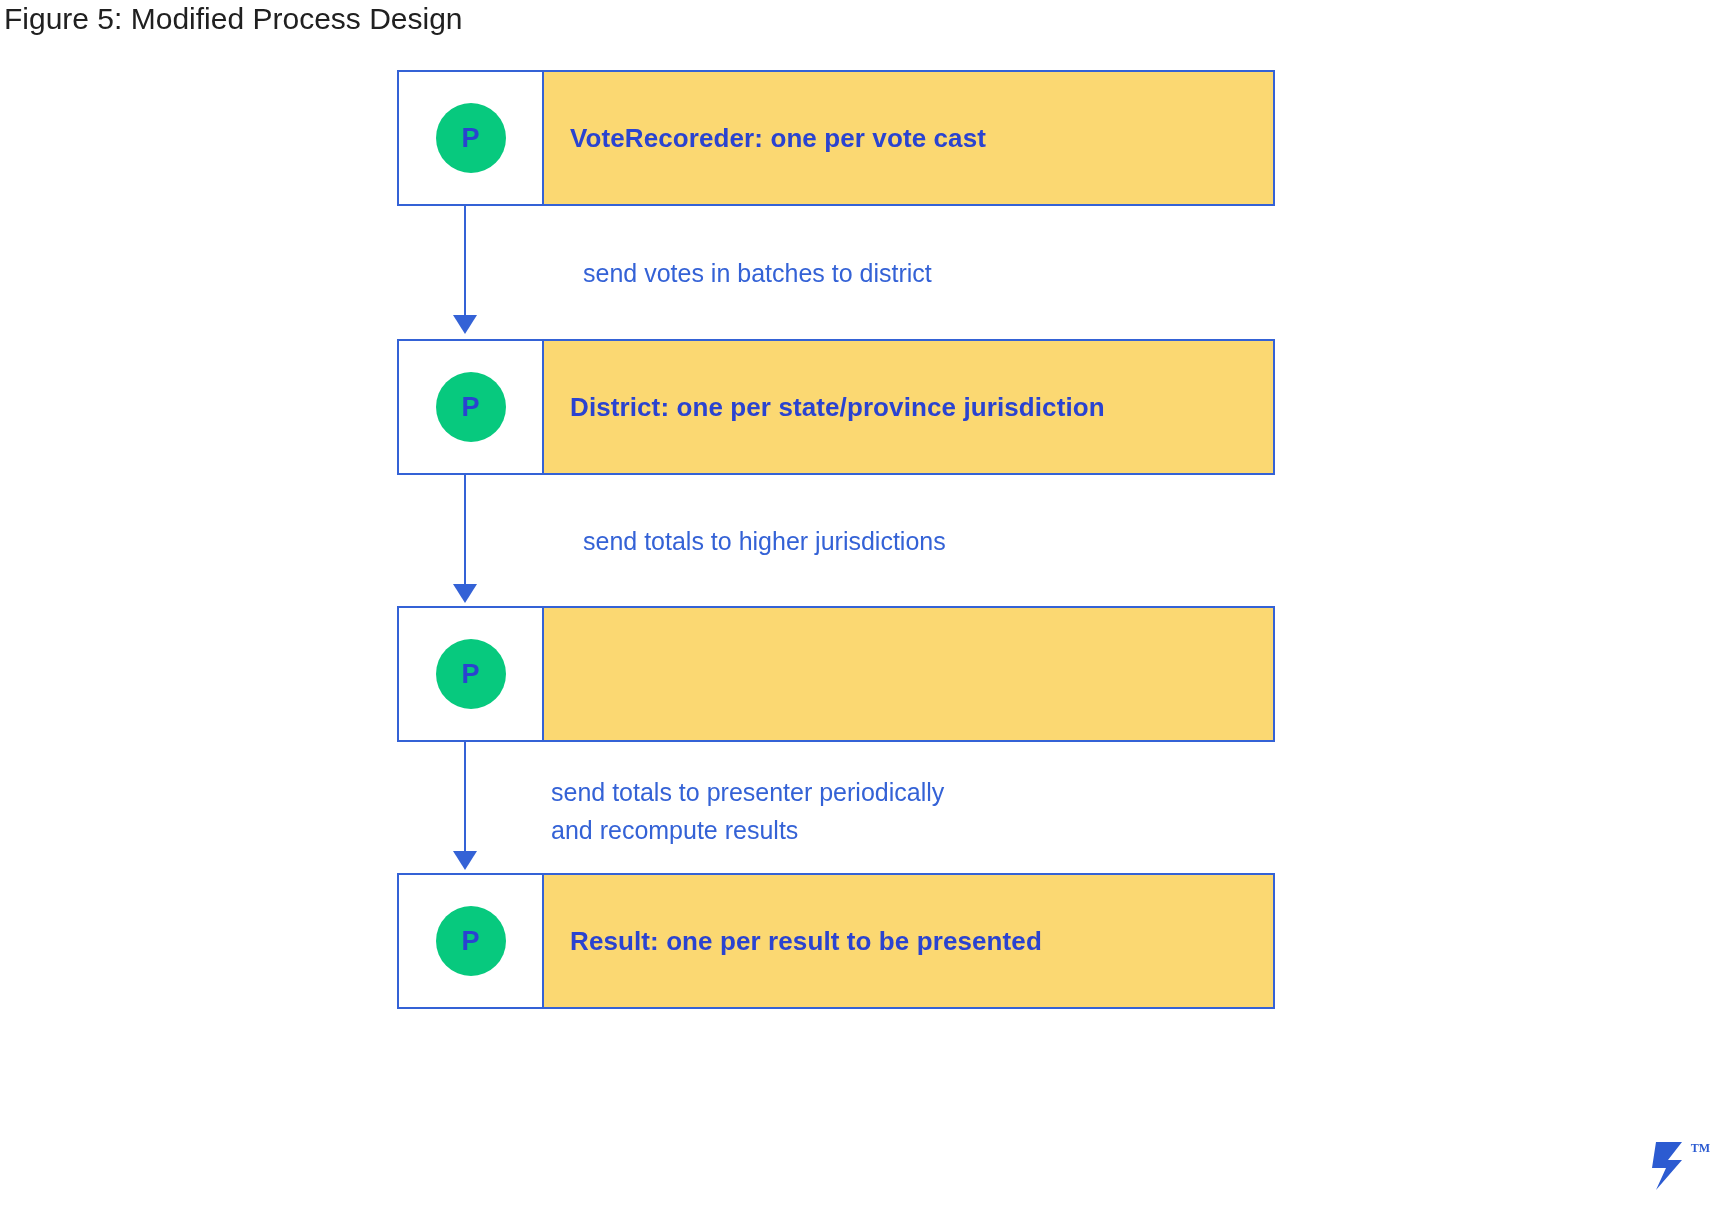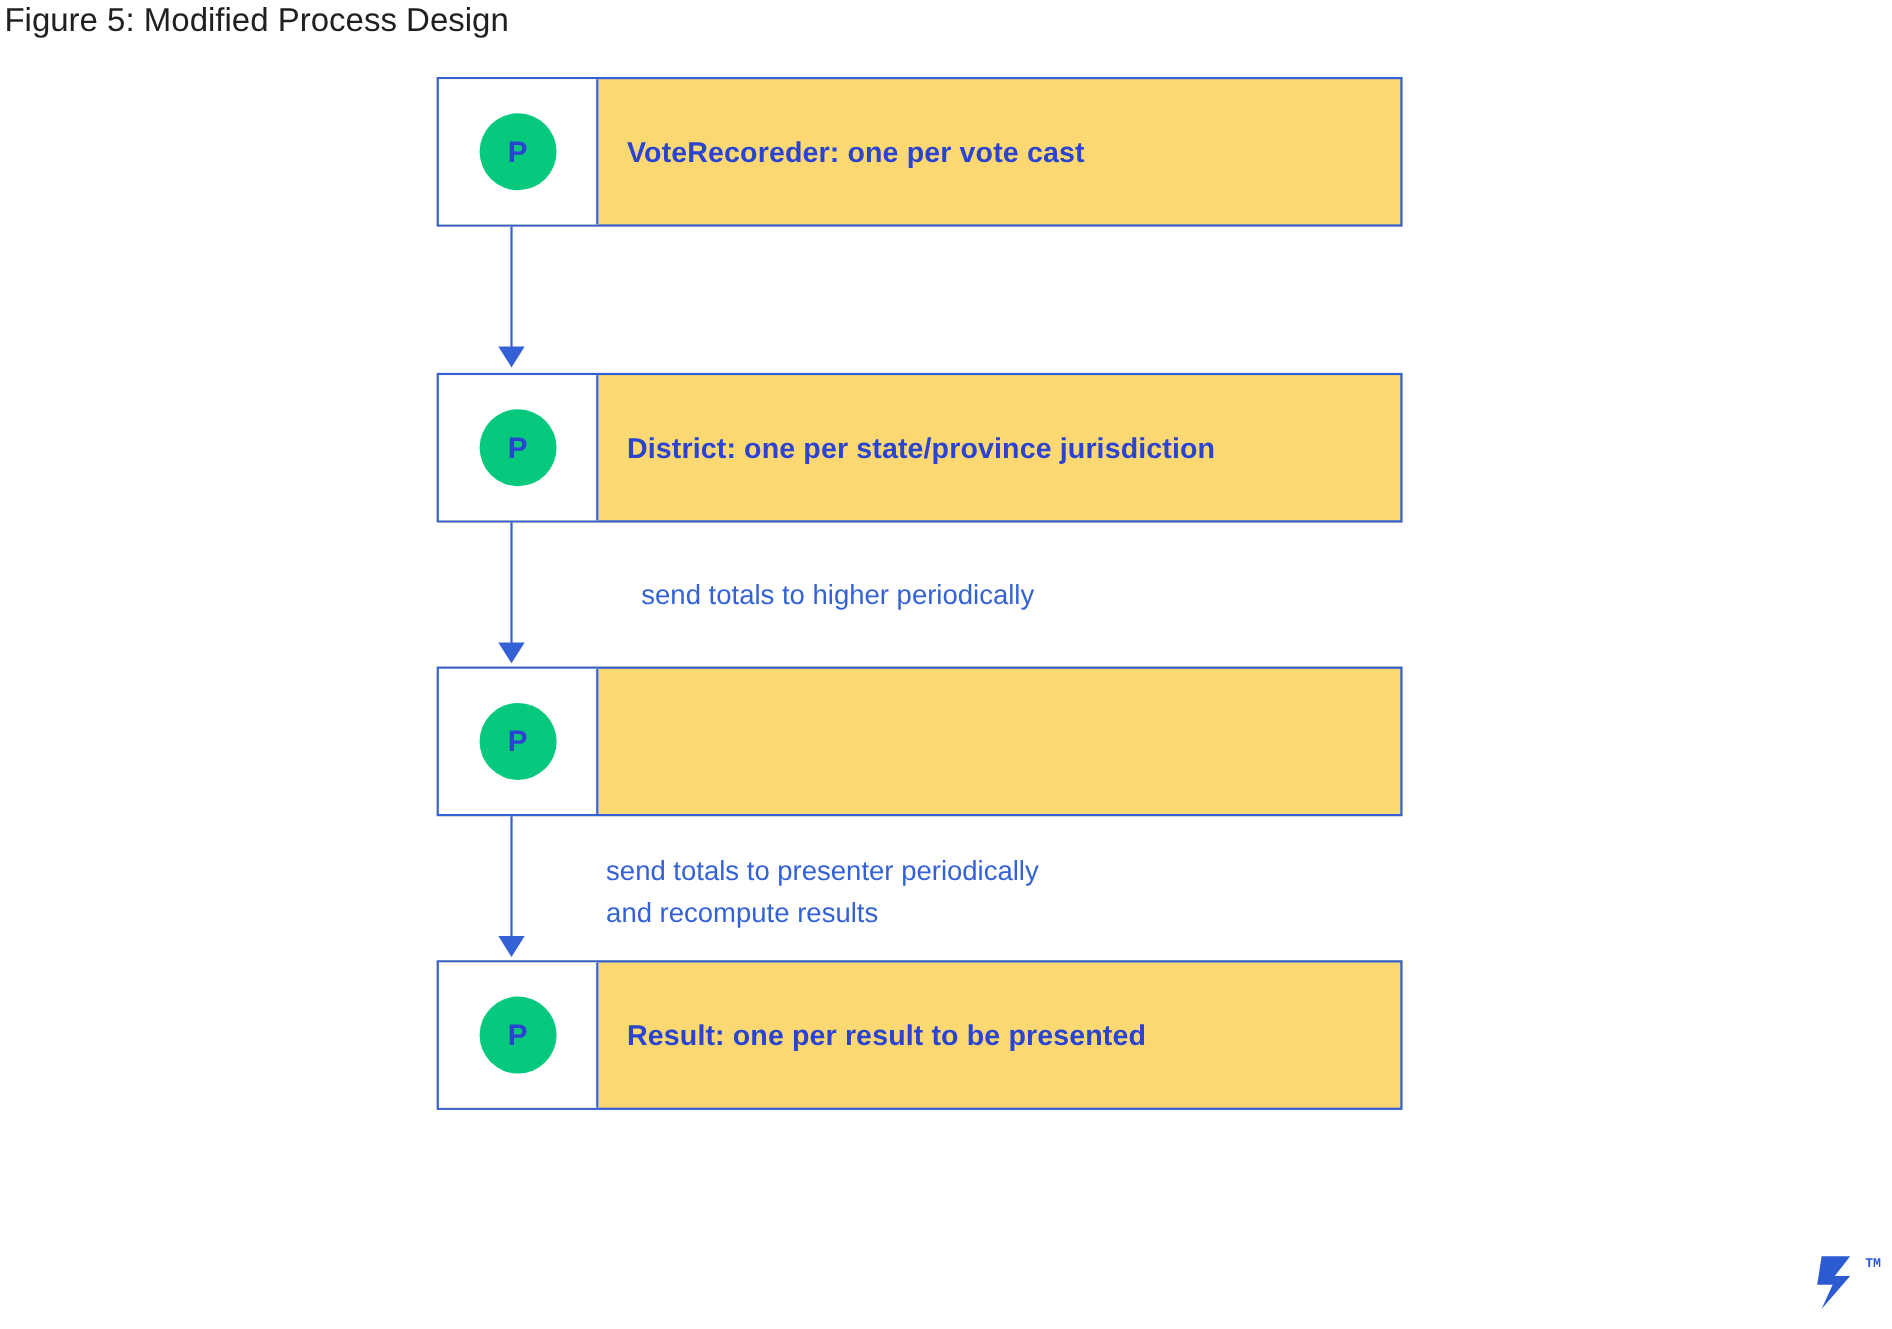--- a/index.html
+++ b/index.html
@@ -119,21 +119,21 @@
     width: 62px;
     height: 56px;
   }
   #brand-tm {
     position: absolute;
     right: 10px;
     bottom: 52px;
     font-size: 12px;
     font-weight: bold;
     color: #2c5bd1;
-    font-family: Liberation Mono, monospace;
+    font-family: Liberation Serif, serif;
   }
 </style>
 </head>
 <body>
 
 <div id="figure-caption">Figure 5: Modified Process Design</div>
 
 <div id="diagram">
 
   <div class="node" style="left:397px; top:70px; width:878px; height:136px;">
@@ -142,35 +142,36 @@
         <span class="node-badge-letter">P</span>
       </div>
     </div>
     <div class="node-body">
       <span class="node-label">VoteRecoreder: one per vote cast</span>
     </div>
   </div>
 
   <div class="connector-line" style="left:464px; top:206px; height:115px;"></div>
   <div class="connector-head" style="left:453px; top:315px;"></div>
+  <div class="connector-label" style="left:583px; top:254px;">send votes in batches to district</div>
 
   <div class="node" style="left:397px; top:339px; width:878px; height:136px;">
     <div class="node-icon-cell">
       <div class="node-badge">
         <span class="node-badge-letter">P</span>
       </div>
     </div>
     <div class="node-body">
       <span class="node-label">District: one per state/province jurisdiction</span>
     </div>
   </div>
 
   <div class="connector-line" style="left:464px; top:475px; height:115px;"></div>
   <div class="connector-head" style="left:453px; top:584px;"></div>
-  <div class="connector-label" style="left:583px; top:522px;">send totals to higher periodically</div>
+  <div class="connector-label" style="left:583px; top:522px;">send totals to higher jurisdictions</div>
 
   <div class="node" style="left:397px; top:606px; width:878px; height:136px;">
     <div class="node-icon-cell">
       <div class="node-badge">
         <span class="node-badge-letter">P</span>
       </div>
     </div>
   </div>
 
   <div class="connector-line" style="left:464px; top:742px; height:115px;"></div>

